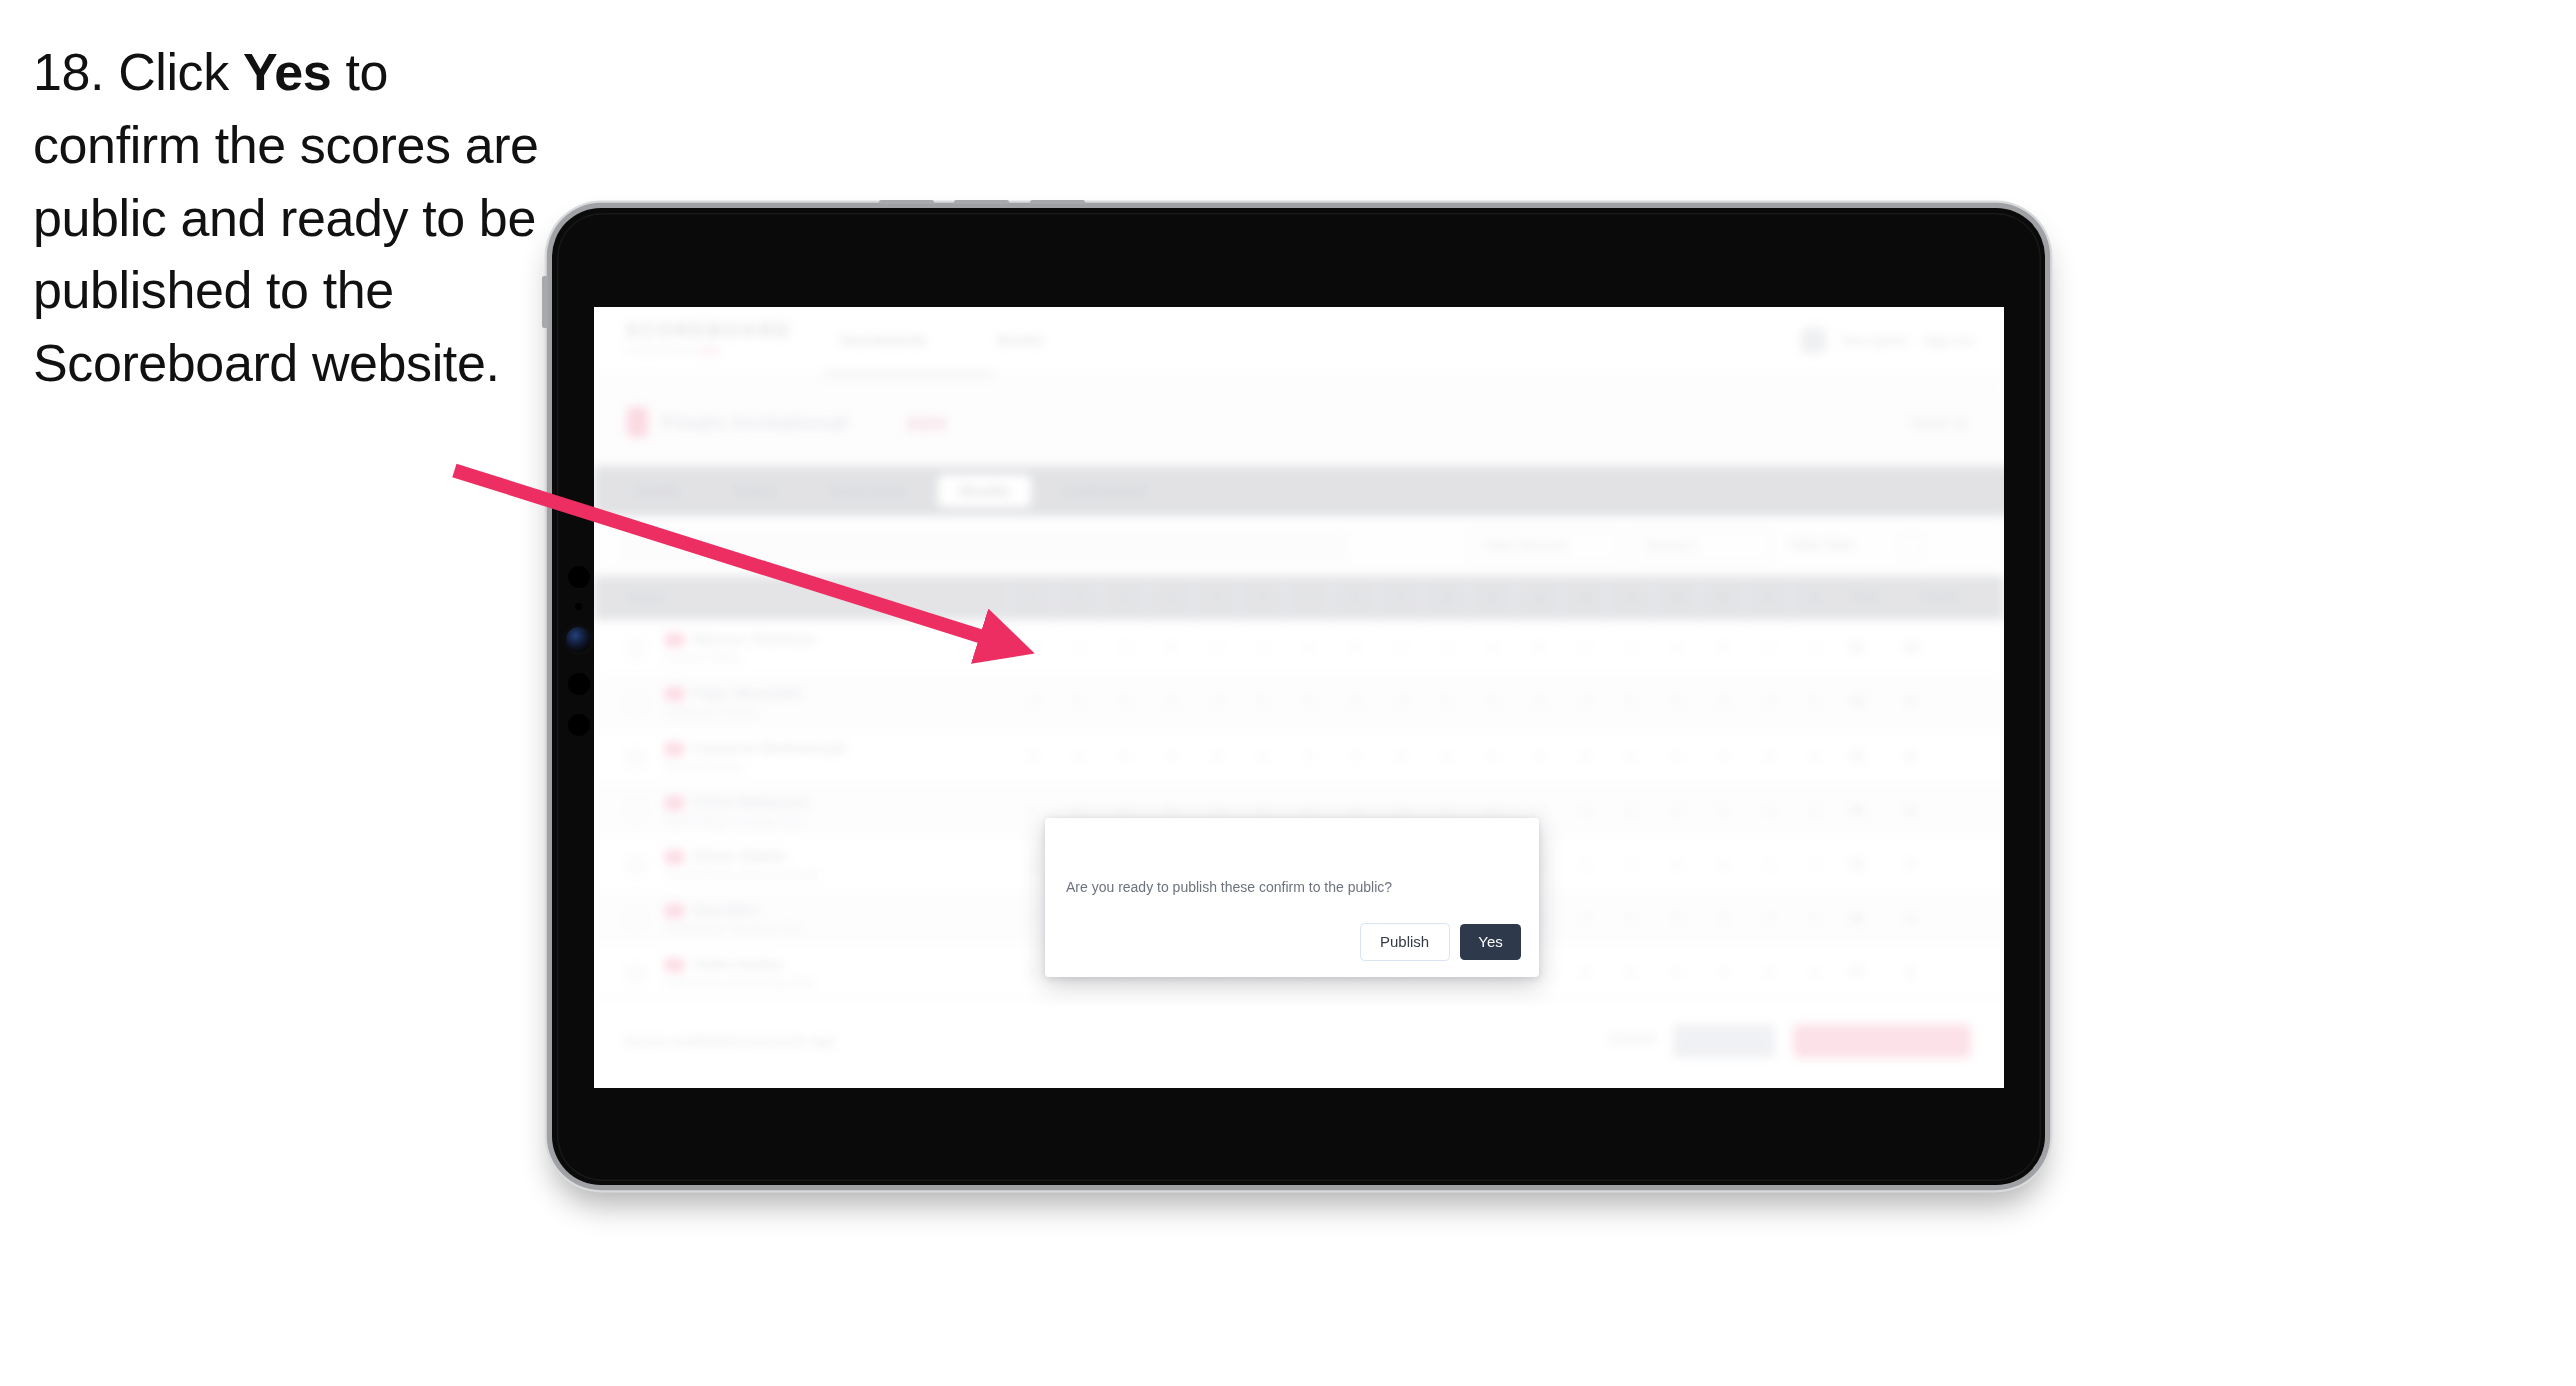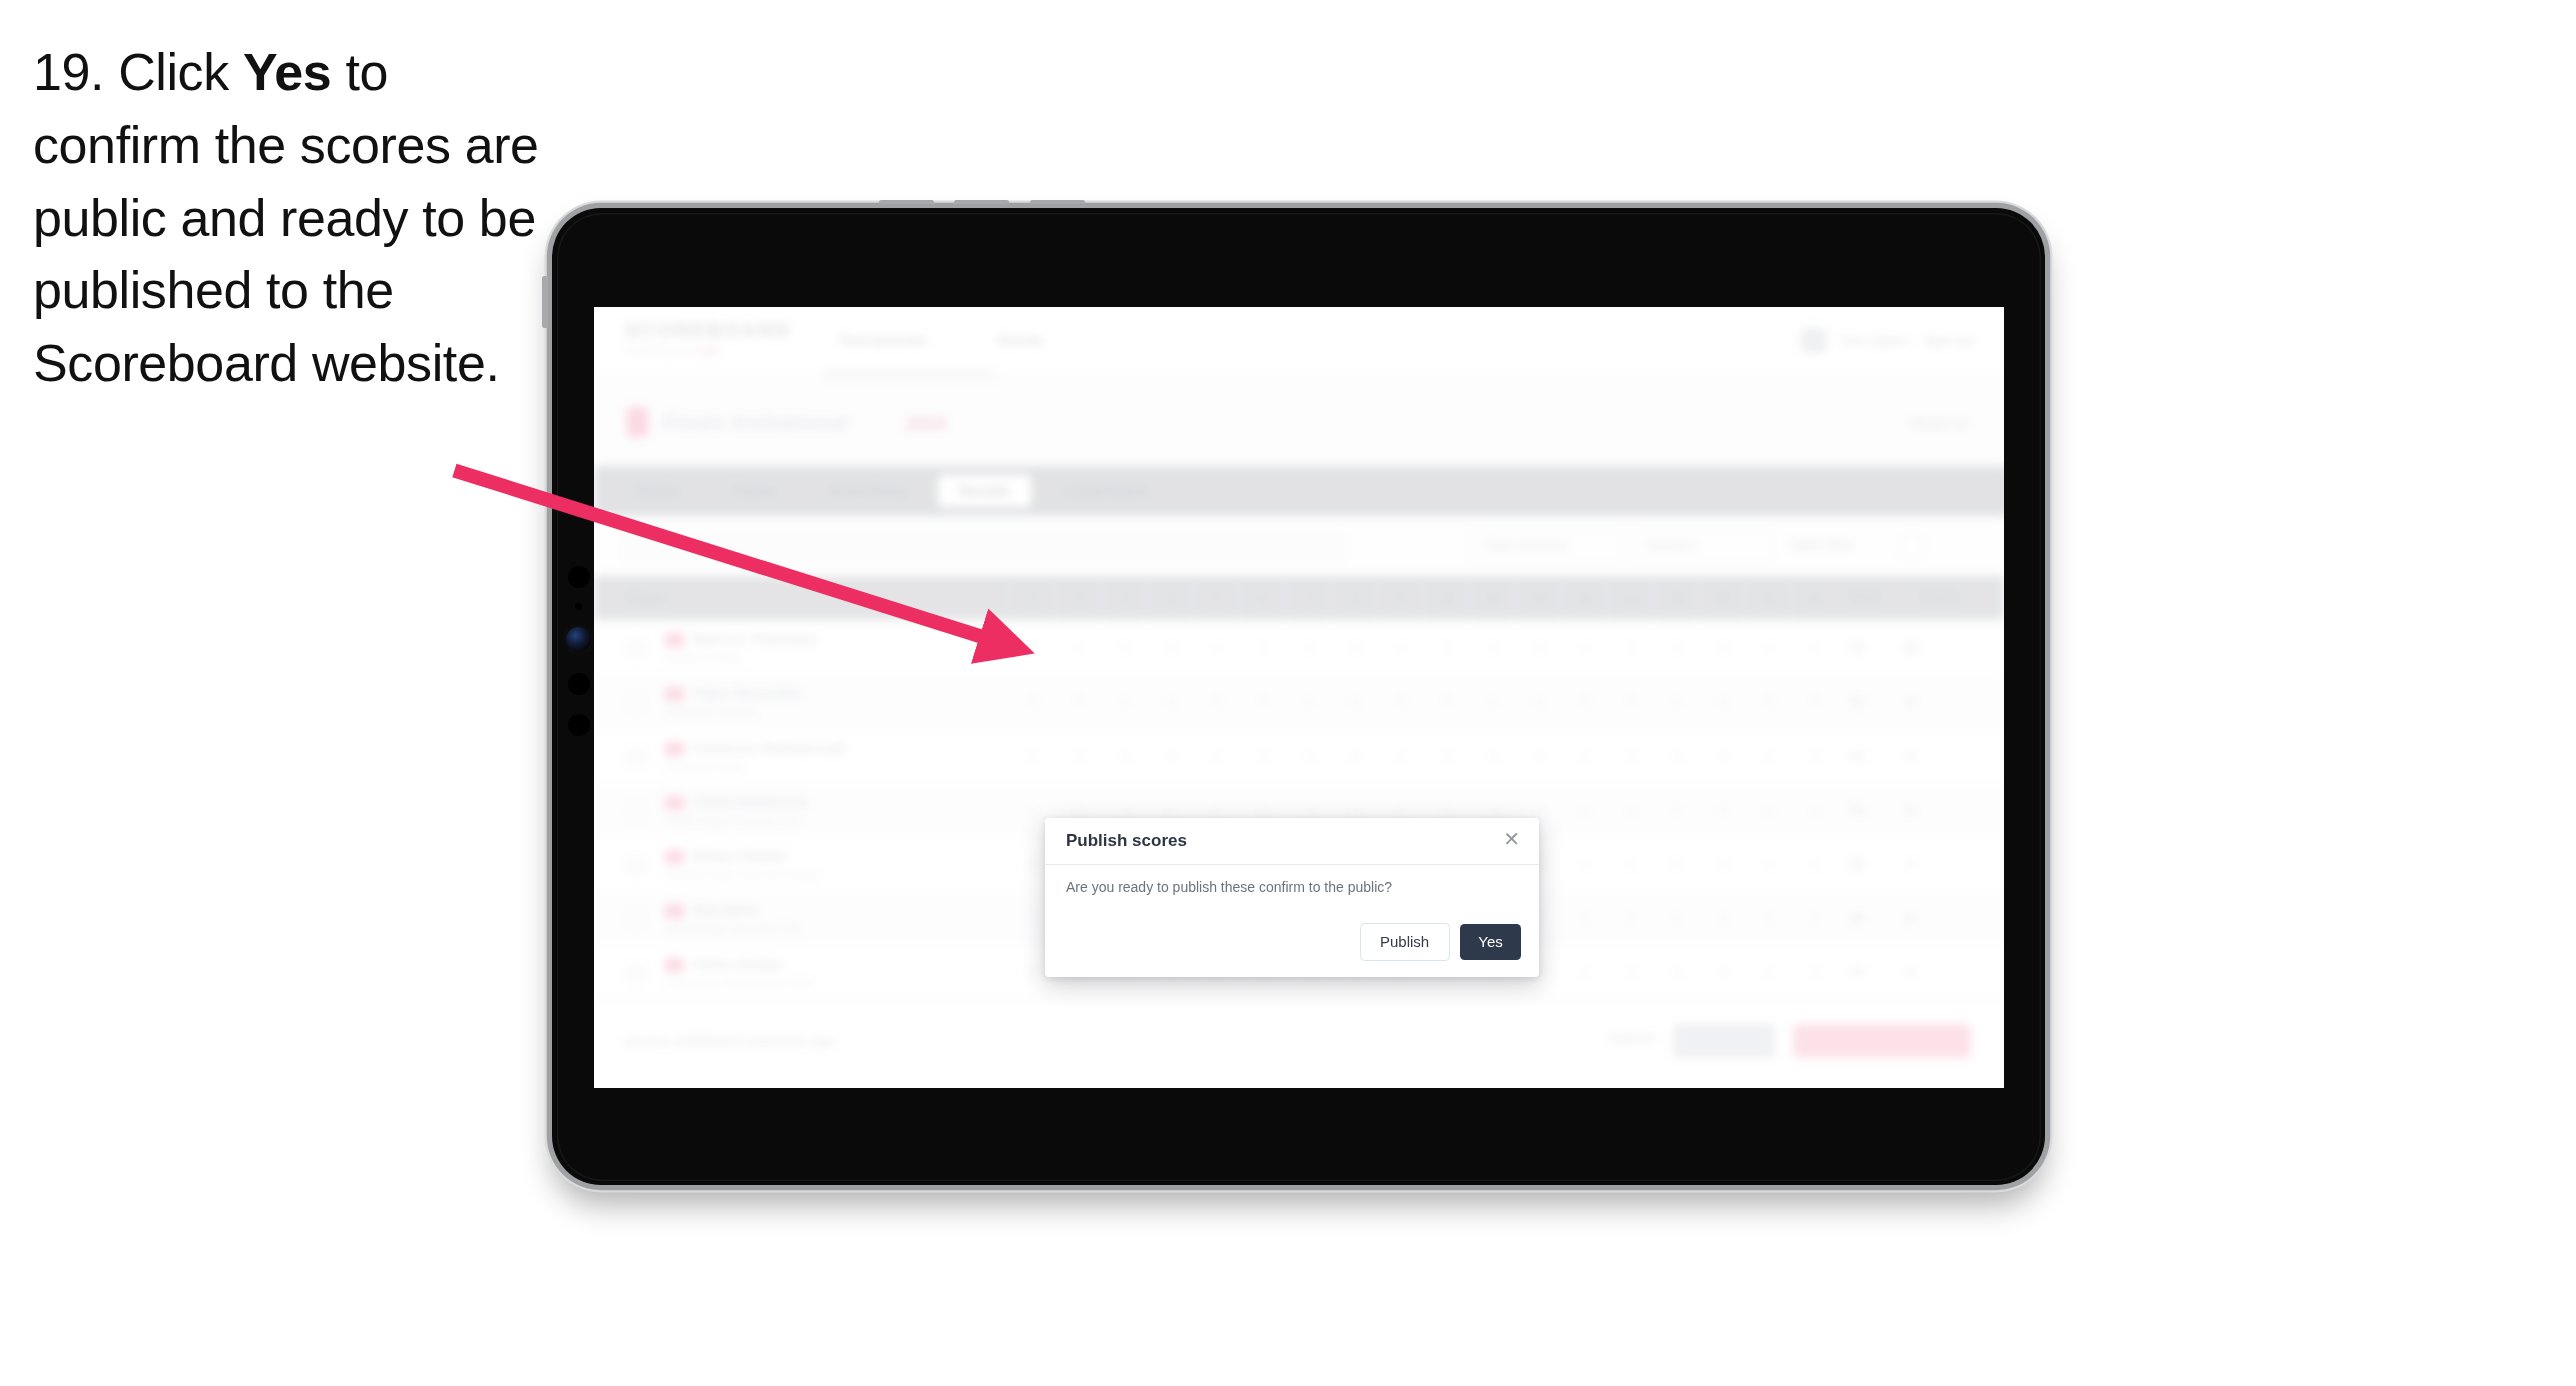--- a/index.html
+++ b/index.html
@@ -313,21 +313,21 @@
   
   #arrow-svg {
     position:absolute; left:0; top:0; width: 2576px; height: 1386px;
     pointer-events: none;
   }
 </style>
 </head>
 <body>
 
 <div id="instruction">
-  <span>19.</span>
+  <span>18.</span>
   <span>Click</span>
   <b>Yes</b>
   <span>to confirm the scores are public and ready to be published to the Scoreboard website.</span>
 </div>
 
 <div id="tablet">
   <div id="tablet-inner-bevel"></div>
 
   <div id="side-button"></div>
   <div class="top-button" id="top-button-1"></div>
@@ -636,24 +636,20 @@
         <div id="footer-note">Scores published moments ago</div>
         <div id="footer-cancel">Cancel</div>
         <div id="footer-secondary"></div>
         <div id="footer-primary"></div>
       </div>
     </div>
 
     <div id="scrim"></div>
 
     <div id="dialog">
-      <div id="dialog-header">
-        <div id="dialog-title">Publish scores</div>
-        <div id="dialog-close">✕</div>
-      </div>
       <div id="dialog-body">Are you ready to publish these confirm to the public?</div>
       <div id="dialog-actions">
         <div id="btn-cancel">Publish</div>
         <div id="btn-yes">Yes</div>
       </div>
     </div>
   </div>
 </div>
 
 <svg id="arrow-svg" viewBox="0 0 3471 1868">

